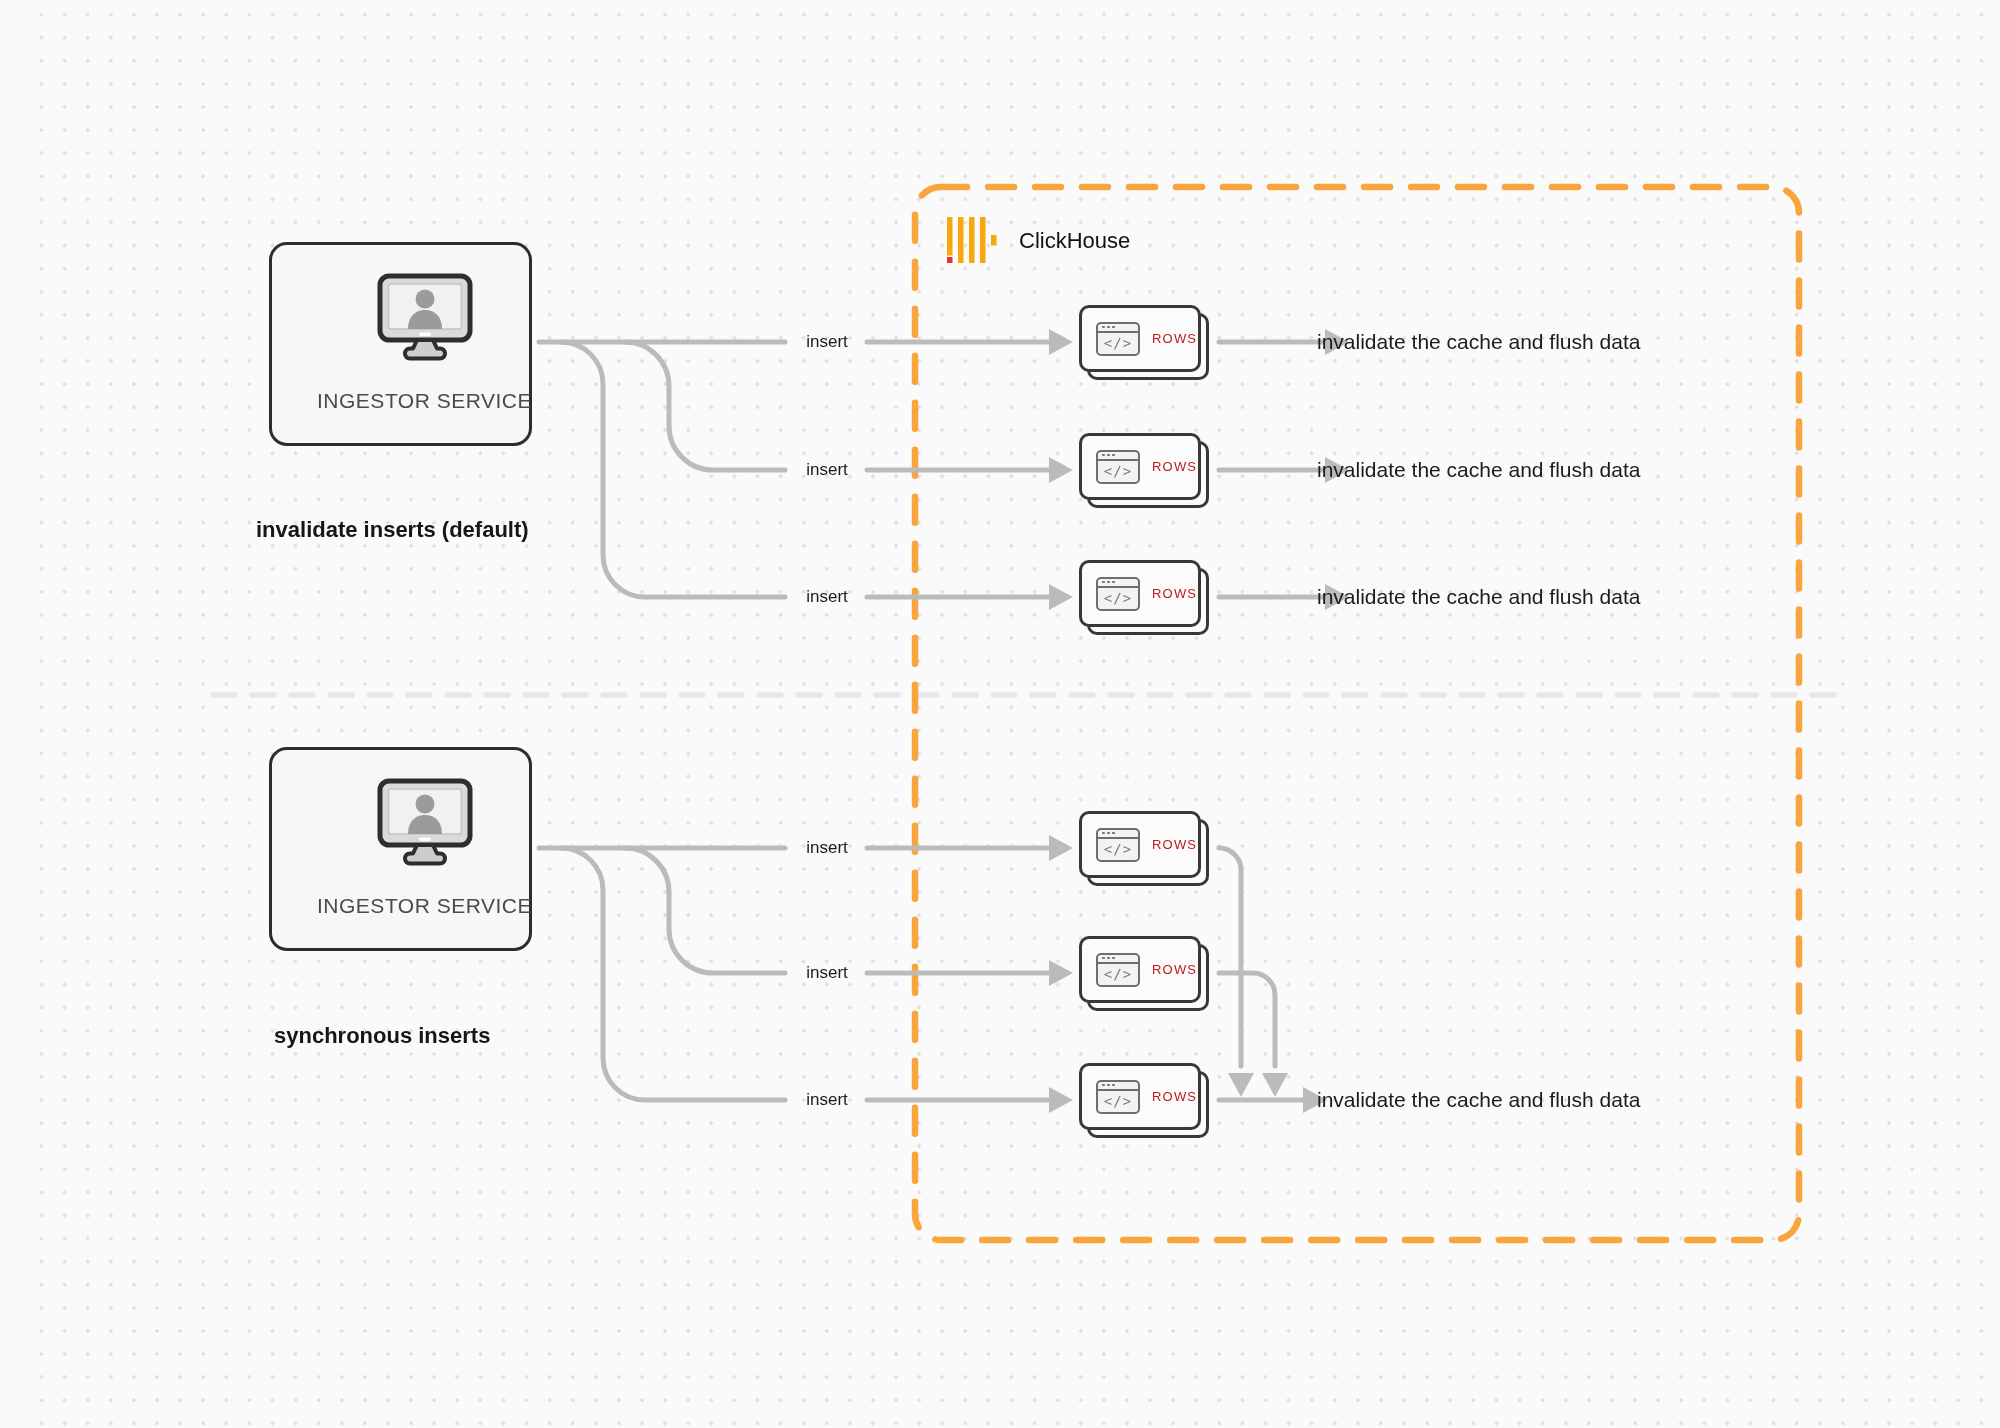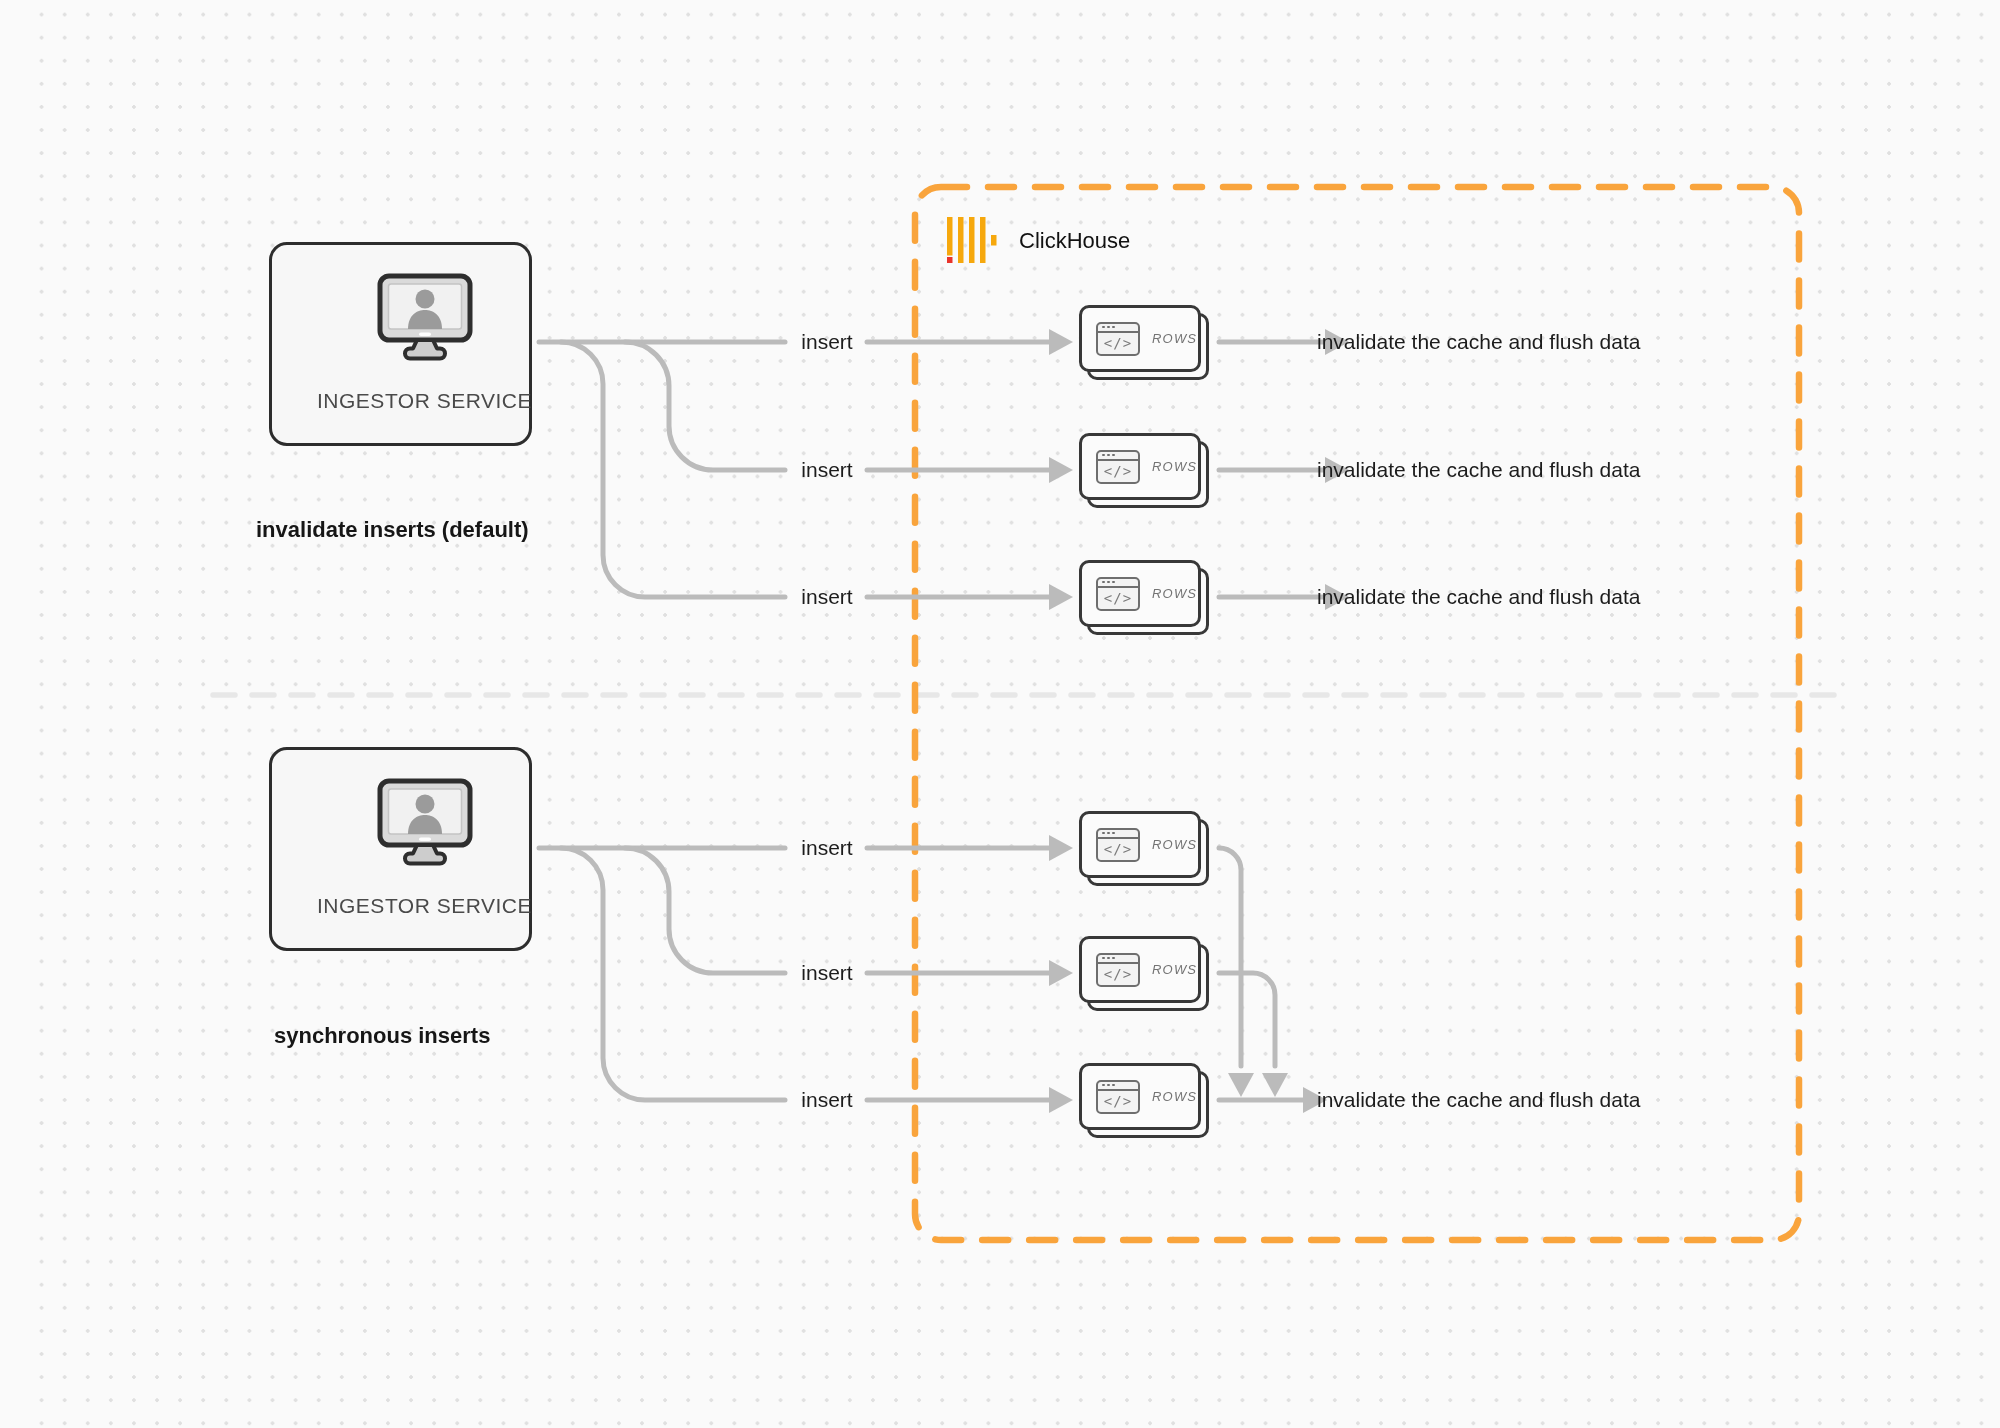--- a/index.html
+++ b/index.html
@@ -23,40 +23,40 @@
   .service-icon{margin-top:28px}
   .service-label{margin-top:22px;font-size:21px;letter-spacing:.5px;color:#4a4a4a;white-space:nowrap}
 
   
   .caption{position:absolute;font-size:22px;font-weight:700;color:#161616;white-space:nowrap}
   #caption-sync{left:229px;top:517px}
   #caption-async{left:247px;top:1023px}
 
   
   .insert-label{position:absolute;left:753px;width:94px;text-align:center;
-    font-size:21px;color:#1c1c1c;transform:translateY(-50%);white-space:nowrap}
+    font-size:17px;color:#1c1c1c;transform:translateY(-50%);white-space:nowrap}
   
   .result-label{position:absolute;left:1290px;font-size:21px;color:#1c1c1c;
     transform:translateY(-50%);white-space:nowrap}
 
   
   .rows-card{position:absolute;left:1052px;width:122px;height:67px}
   .rows-card .layer{position:absolute;width:122px;height:67px;box-sizing:border-box;
     background:#fbfbfb;border:3px solid #383838;border-radius:10px}
   .rows-card .layer.back{left:8px;top:8px}
   .rows-card .layer.front{left:0;top:0;display:flex;align-items:center;padding-left:14px}
   .mini-window{width:44px;height:34px;box-sizing:border-box;border:2px solid #6e6e6e;
     border-radius:5px;background:#f3f3f3;flex:none}
   .mini-bar{height:9px;box-sizing:border-box;border-bottom:2px solid #6e6e6e;
     display:flex;align-items:center;gap:2.5px;padding-left:4px}
   .mini-bar i{width:2.5px;height:2.5px;background:#6e6e6e;border-radius:50%}
   .mini-code{font-family:"DejaVu Sans Mono",monospace;font-size:14px;color:#7a7a7a;
     text-align:center;line-height:20px;letter-spacing:1px}
-  .rows-text{margin-left:12px;font-size:13px;font-style:italic;font-weight:500;
-    color:#737373;letter-spacing:1.2px}
+  .rows-text{margin-left:12px;font-size:13px;font-weight:500;
+    color:#b91c1c;letter-spacing:1.2px}
 
   
   .ch-logo{position:absolute;left:920px;top:217px}
   .ch-label{position:absolute;left:992px;top:241px;transform:translateY(-50%);
     font-size:22px;font-weight:500;color:#111;white-space:nowrap}
 
   
   #card-s1{top:305px}#card-s2{top:433px}#card-s3{top:560px}
   #card-a1{top:811px}#card-a2{top:936px}#card-a3{top:1063px}
   #ins-s1{top:342px}#ins-s2{top:470px}#ins-s3{top:597px}

